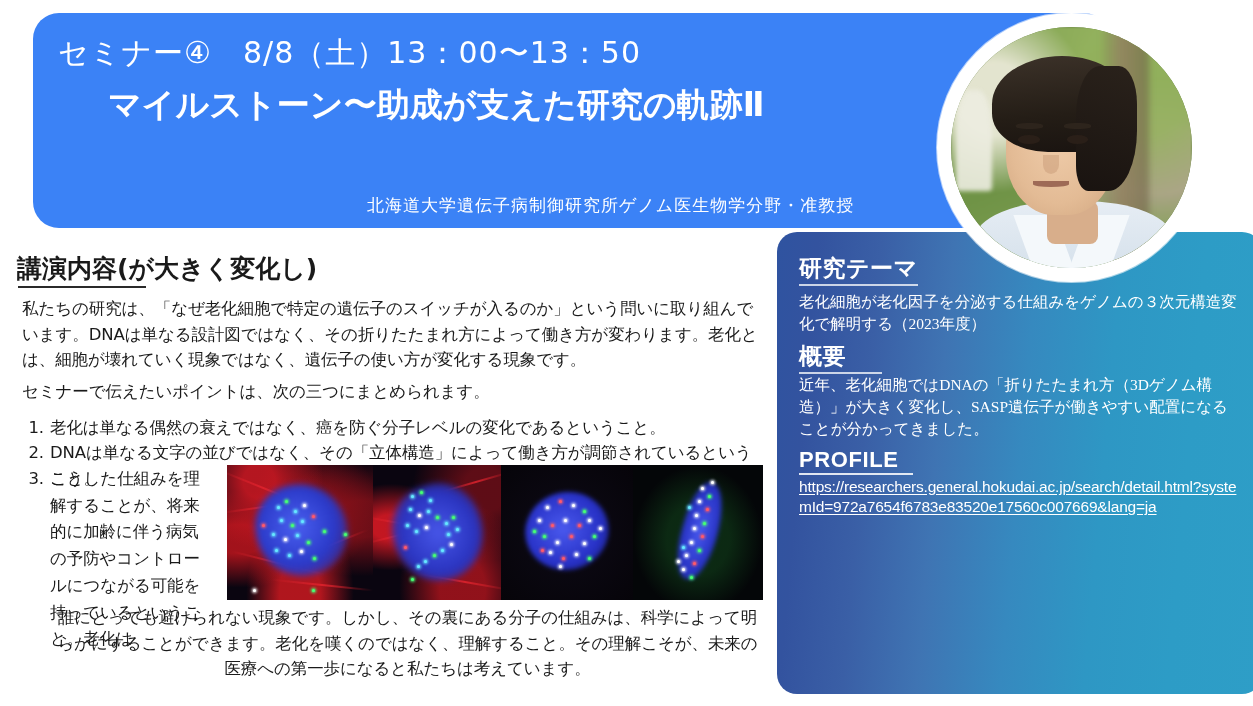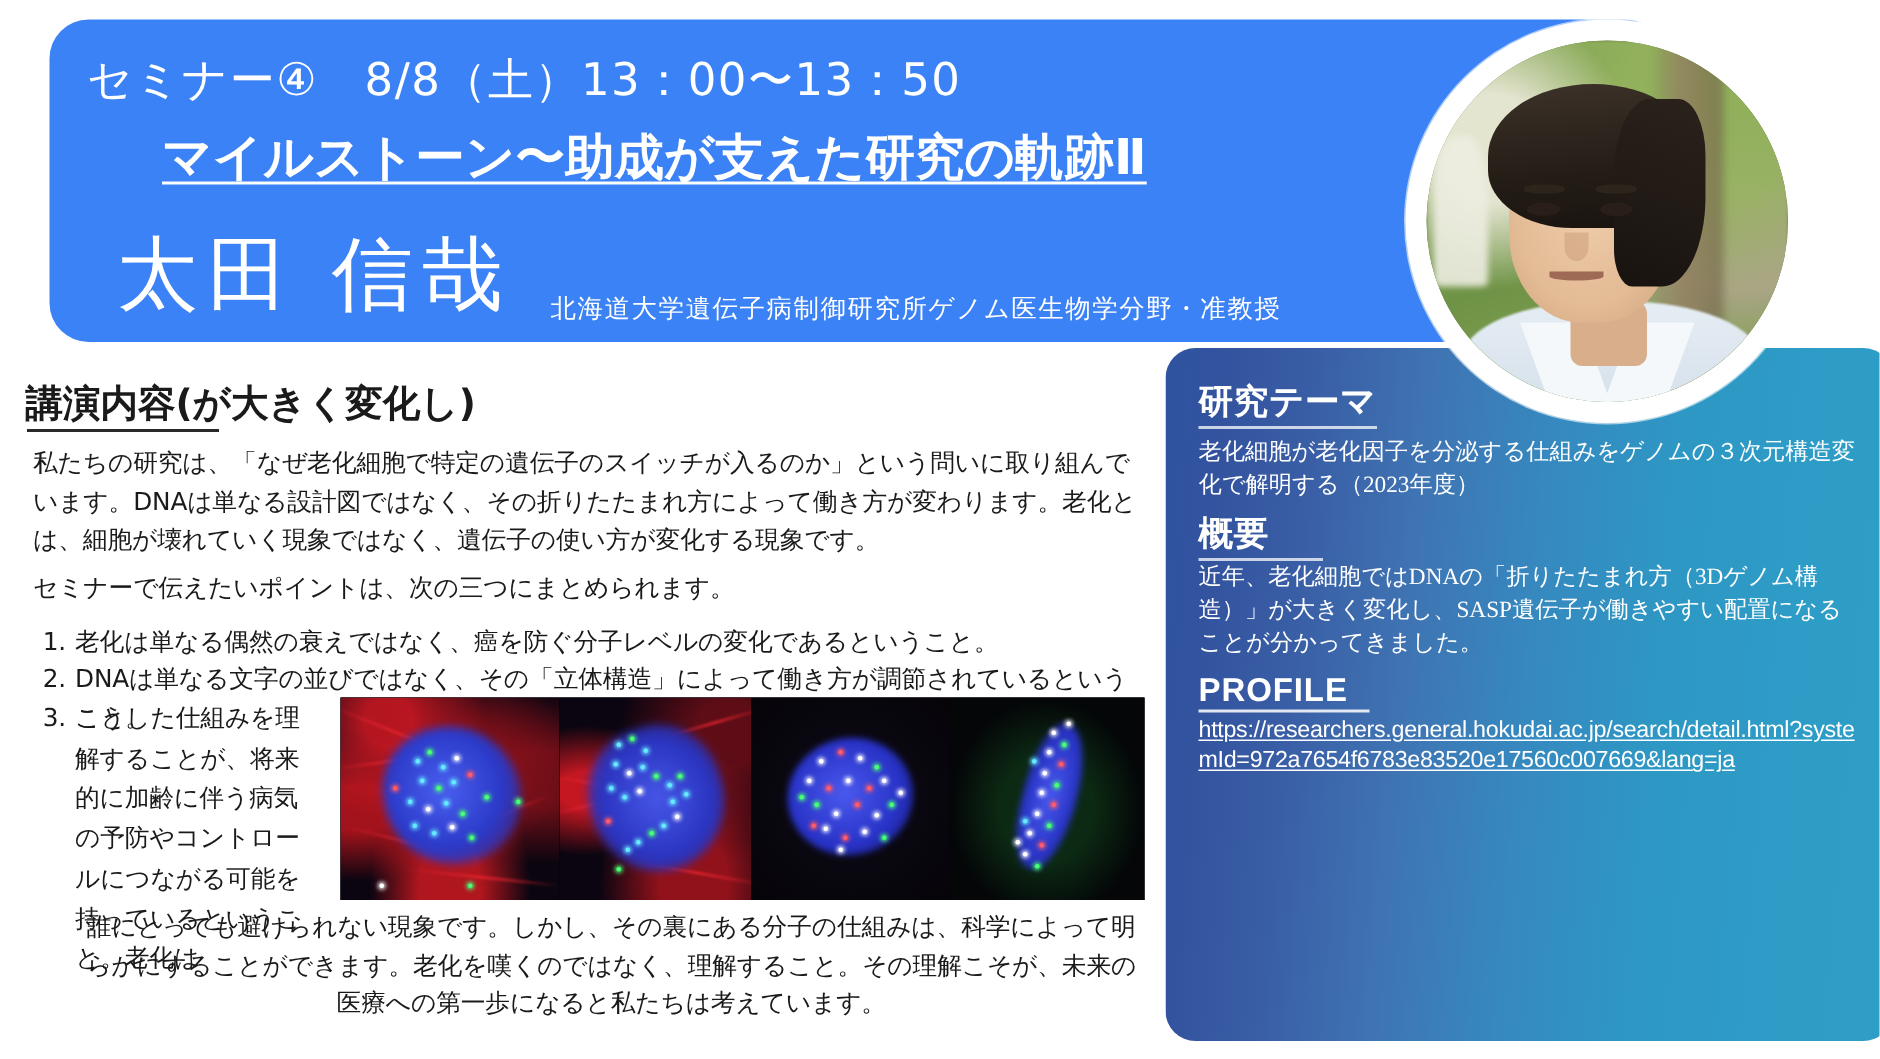--- a/index.html
+++ b/index.html
@@ -36,21 +36,20 @@
     font-weight: 400;
   }
   .hdr-title {
     position: absolute;
     left: 75px; top: 70px;
     color: #ffffff;
     font-size: 33px;
     font-weight: 700;
     letter-spacing: 0px;
     white-space: nowrap;
-    text-decoration: underline;
     text-underline-offset: 5px;
     text-decoration-thickness: 2px;
     font-family: "DejaVu Sans", "Liberation Sans", sans-serif;
   }
   .hdr-name {
     position: absolute;
     left: 45px; top: 143px;
     color: #ffffff;
     font-size: 54px;
     font-weight: 300;
@@ -406,21 +405,20 @@
   }
 </style>
 </head>
 <body>
 
 <div id="poster">
 
   <div class="header-band">
     <div class="hdr-line1">セミナー④　8/8（土）13：00〜13：50</div>
     <div class="hdr-title">マイルストーン〜助成が支えた研究の軌跡Ⅱ</div>
-    <div class="hdr-name">太田 信哉</div>
     <div class="hdr-affil">北海道大学遺伝子病制御研究所ゲノム医生物学分野・准教授</div>
   </div>
 
   <div class="portrait-wrap">
     <div class="portrait-inner">
       <div class="ph-bg"></div>
       <div class="ph-window"></div>
       <div class="ph-tree"></div>
       <div class="ph-shirt"></div>
       <div class="ph-collar-l"></div>

